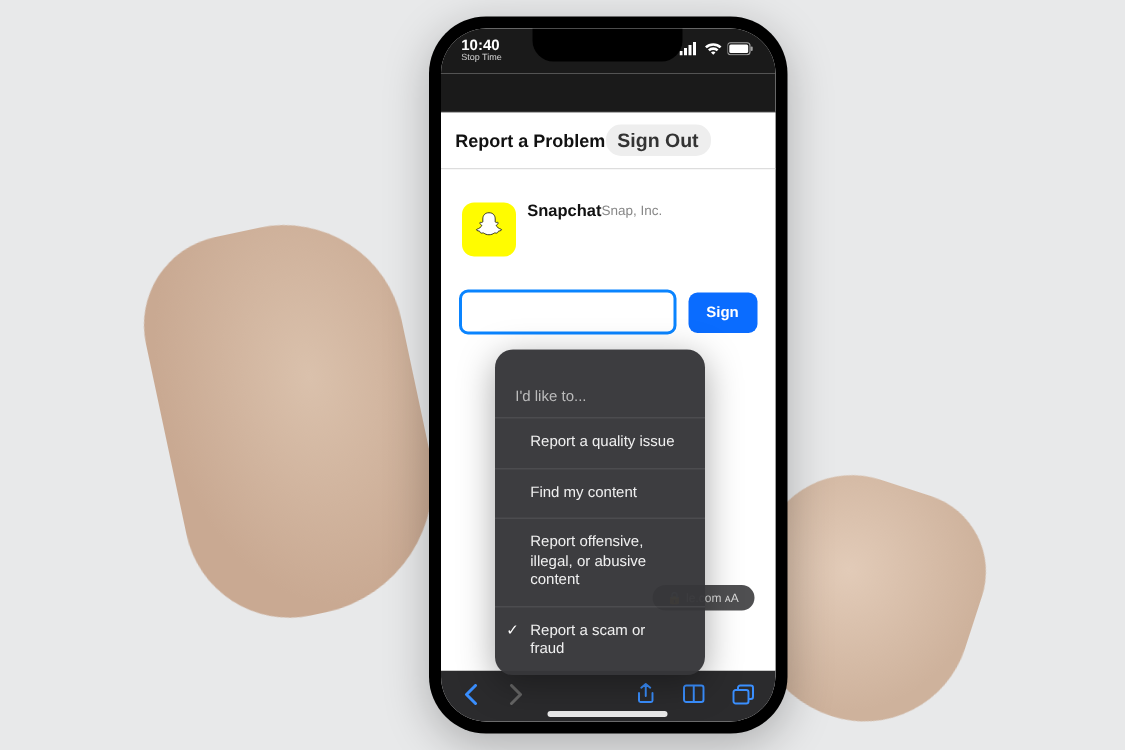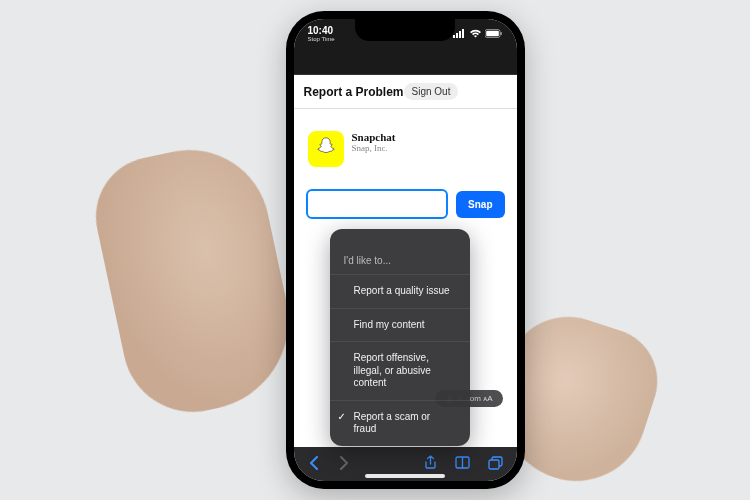--- a/index.html
+++ b/index.html
@@ -48,34 +48,34 @@
   }
   .apple-logo { color:#ccc; font-size:13px; }
   .header-bar {
     background:#fff; border-bottom:1px solid #ddd;
     display:flex; align-items:center; justify-content:flex-start;
     padding: 8px 10px;
   }
   .header-title { font-size:12px; font-weight:700; color:#111; }
   .sign-out {
     background:#eee; border-radius:10px; padding:3px 8px;
-    font-size:10px; color:#333;
+    font-size:13px; color:#333;font-weight:bold;
   }
   .content { flex:1; background:#fff; padding: 18px 12px; position:relative; }
   .hero {
     text-align:center; font-size:12px; font-weight:700; color:#111;
     line-height:1.35; padding: 0 6px 16px;
   }
   .app-row { display:flex; align-items:flex-start; gap:8px; padding: 4px 2px 14px; }
   .app-icon {
     width:36px; height:36px; background:#FFFC00; border-radius:8px;
     display:flex; align-items:center; justify-content:center;
     font-size:20px;
   }
-  .app-meta { display:flex; flex-direction:column;font-family:Liberation Serif, serif; }
+  .app-meta { display:flex; flex-direction:row; }
   .app-name { font-size:11px; font-weight:600; color:#111; }
   .app-pub { font-size:9px; color:#888; }
   .select-row { display:flex; gap:8px; align-items:center; padding-top:8px; }
   .select-box {
     flex:1; height:30px; border:2px solid #0a84ff; border-radius:6px;
     background:#fff;
   }
   .next-btn {
     background:#0a6cff; color:#fff; border-radius:6px;
     font-size:10px; font-weight:600; padding:8px 12px;
@@ -197,21 +197,21 @@
           </span>
         </div>
         <div class="app-meta">
           <span class="app-name">Snapchat</span>
           <span class="app-pub">Snap, Inc.</span>
         </div>
       </div>
 
       <div class="select-row">
         <div class="select-box"></div>
-        <div class="next-btn">Snap</div>
+        <div class="next-btn">Sign</div>
       </div>
 
       <div class="dropdown">
         <div class="dd-head">I'd like to...</div>
         <div class="dd-item">Report a quality issue</div>
         <div class="dd-item">Find my content</div>
         <div class="dd-item">Report offensive, illegal, or abusive content</div>
         <div class="dd-item dd-check">Report a scam or fraud</div>
       </div>
 

